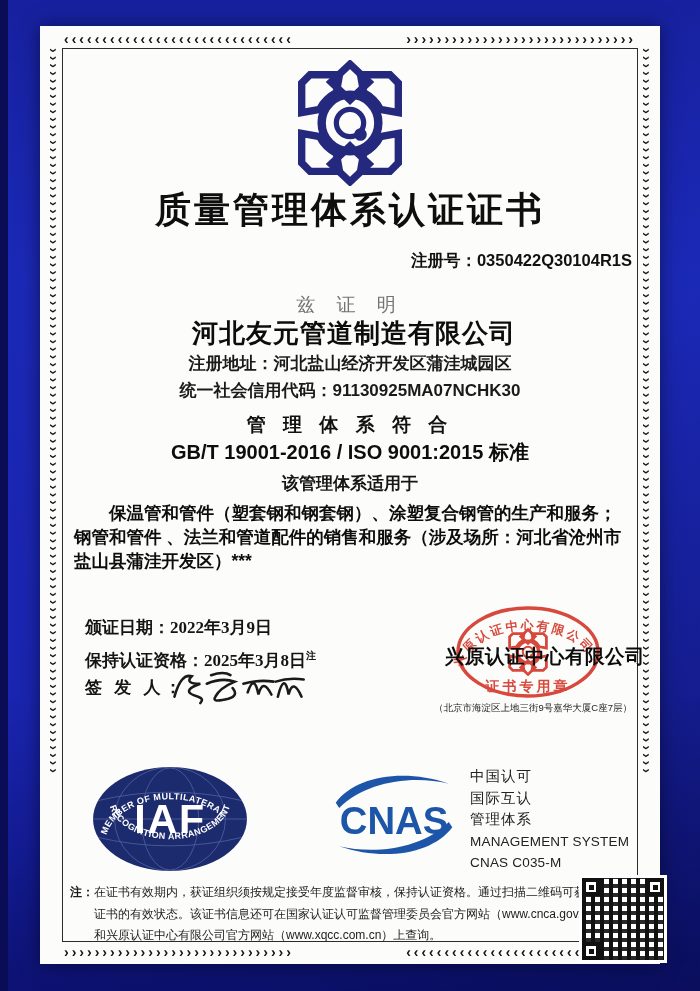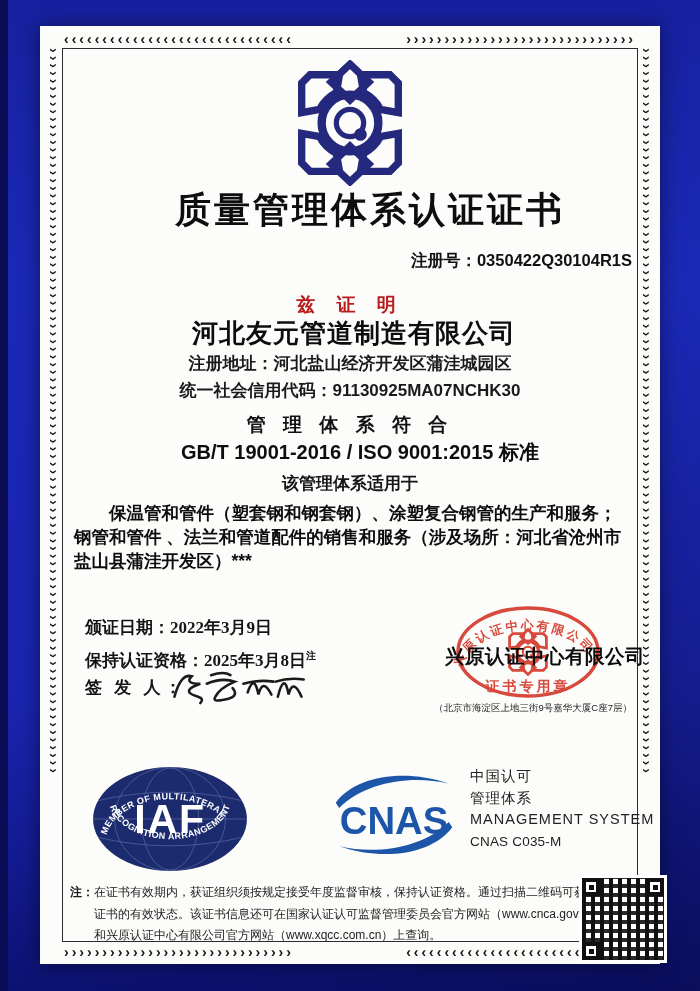--- a/index.html
+++ b/index.html
@@ -19,28 +19,28 @@
   
   .chev{color:#151515;font-weight:bold;font-size:14px;letter-spacing:3px;line-height:14px;white-space:nowrap;}
   .chev-h{position:absolute;left:24px;right:24px;height:14px;display:flex;justify-content:space-between;overflow:hidden;}
   .chev-top{top:6px;} .chev-bottom{bottom:5px;}
   .chev-vwrap{position:absolute;top:22px;width:15px;height:894px;overflow:hidden;}
   .chev-vwrap.left{left:6px;} .chev-vwrap.right{right:6px;}
   .chev-v{display:inline-block;transform:rotate(90deg);transform-origin:0 0;position:absolute;left:15px;top:0;}
   
   .crest{position:absolute;left:245px;top:34px;width:130px;height:126px;color:#25297d;}
   .title{position:absolute;left:0;top:160px;width:100%;text-align:center;
-    font-size:36px;font-weight:bold;color:#0e0e0e;letter-spacing:3px;margin-left:20px;}
+    font-size:36px;font-weight:bold;color:#0e0e0e;letter-spacing:3px;}
   .regline{position:absolute;right:28px;top:224px;font-size:16.5px;font-weight:bold;color:#111;}
-  .h-certify{position:absolute;left:0;top:266px;width:100%;text-align:center;font-size:19px;font-weight:bold;letter-spacing:8px;color:#b91c1c;}
+  .h-certify{position:absolute;left:0;top:266px;width:100%;text-align:center;font-size:19px;font-weight:normal;letter-spacing:8px;color:#737373;}
   .company{position:absolute;left:4px;top:290px;width:100%;text-align:center;font-size:26px;font-weight:bold;color:#0d0d0d;letter-spacing:1px;}
   .addr{position:absolute;left:0;top:326px;width:100%;text-align:center;font-size:17px;font-weight:600;color:#1a1a1a;}
   .credit{position:absolute;left:0;top:353px;width:100%;text-align:center;font-size:17px;font-weight:700;color:#1a1a1a;}
   .h-conform{position:absolute;left:0;top:386px;width:100%;text-align:center;font-size:19px;font-weight:bold;letter-spacing:6px;color:#111;}
-  .standard{position:absolute;left:0;top:413px;width:100%;text-align:center;font-size:20px;font-weight:bold;color:#0d0d0d;padding-left:10px;}
+  .standard{position:absolute;left:0;top:413px;width:100%;text-align:center;font-size:20px;font-weight:bold;color:#0d0d0d;}
   .h-scope{position:absolute;left:0;top:446px;width:100%;text-align:center;font-size:17px;font-weight:600;color:#151515;}
   .scope{position:absolute;left:34px;top:468px;width:552px;font-size:17.5px;font-weight:bold;color:#0d0d0d;
     line-height:24px;text-indent:2em;text-align:left;margin-top:7px;}
   .dates{position:absolute;left:45px;top:588px;font-family:"Liberation Serif",serif;font-size:17px;font-weight:600;color:#141414;line-height:28px;}
   .dates sup{font-size:10px;}
   .signer{position:absolute;left:45px;top:650px;font-family:"Liberation Serif",serif;font-size:17px;font-weight:700;letter-spacing:4px;color:#141414;}
   .signature{position:absolute;left:128px;top:636px;width:140px;height:50px;}
   .stamp{position:absolute;left:393px;top:566px;width:190px;height:120px;z-index:1;opacity:.92;}
   .issuer-name{position:absolute;left:375px;top:617px;width:260px;text-align:center;font-size:19.5px;font-weight:bold;color:#0c0c0c;z-index:2;letter-spacing:.5px;}
   .issuer-addr{position:absolute;left:353px;top:676px;width:280px;text-align:center;font-size:9.5px;color:#222;z-index:2;}
@@ -171,20 +171,21 @@
   </svg>
 
   <svg class="cnas" viewBox="0 0 170 115">
     <path d="M18 40 C 40 10, 95 0, 148 18 C 105 8, 52 16, 22 46 Z" fill="#1d55a9"></path>
     <path d="M152 68 C 130 98, 75 108, 22 90 C 65 100, 118 92, 148 62 Z" fill="#1d55a9"></path>
     <text x="85" y="76" text-anchor="middle" font-size="44" font-weight="bold" fill="#1d55a9" font-family="Liberation Sans, sans-serif">CNAS</text>
   </svg>
 
   <div class="accred">
       <div>中国认可</div>
+      <div>国际互认</div>
       <div>管理体系</div>
       <div>MANAGEMENT SYSTEM</div>
       <div>CNAS C035-M</div>
     </div>
 
   <div class="qr">
     <div class="finder f-tl"></div>
     <div class="finder f-tr"></div>
     <div class="finder f-bl"></div>
   </div>

